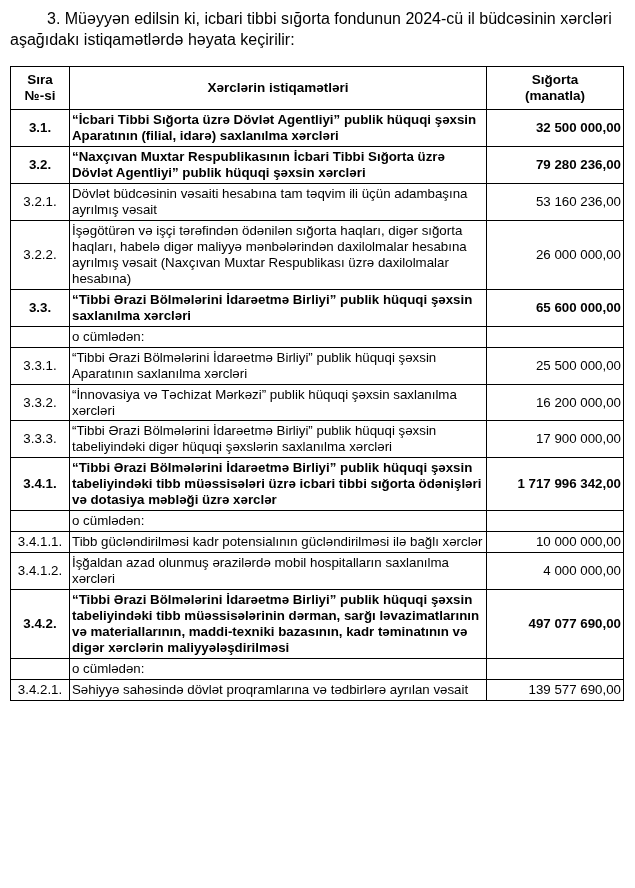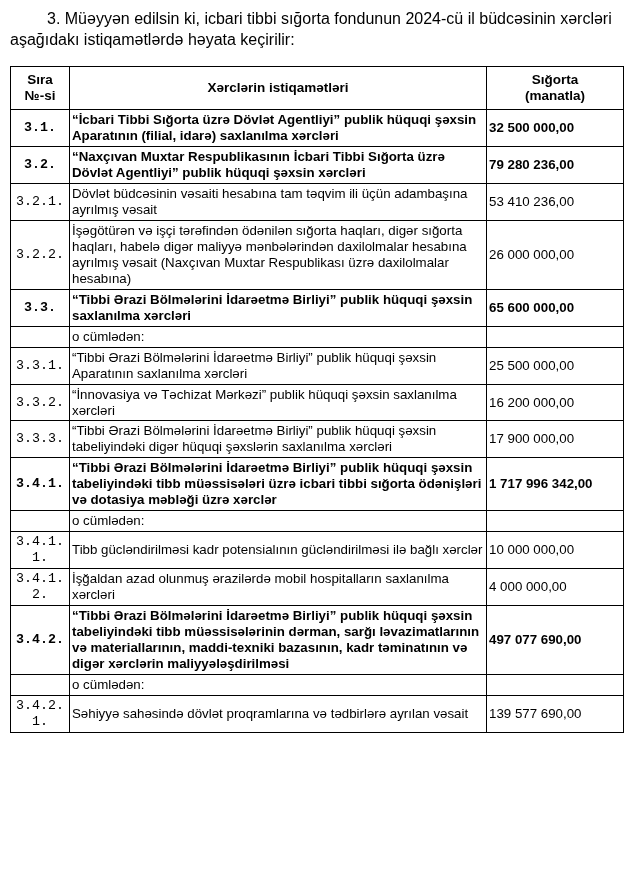--- a/index.html
+++ b/index.html
@@ -38,23 +38,23 @@
     vertical-align: middle;
     word-wrap: break-word;
   }
   th {
     font-weight: bold;
     text-align: center;
     white-space: pre-line;
     padding: 5px 2px;
     font-size: 13.5px;
   }
-  td.num    { text-align: center; font-family: Liberation Mono, monospace; }
+  td.num    { text-align: center; }
   td.text   { text-align: left; margin-left: 20px; }
-  td.amount { text-align: left; margin-left: 40px; }
+  td.amount { text-align: right; margin-left: 40px; }
   tr.bold   { font-weight: bold; }
 </style>
 </head>
 <body>
 
 <div class="page">
   <p class="intro">3. Müəyyən edilsin ki, icbari tibbi sığorta fondunun 2024-cü il büdcəsinin xərcləri aşağıdakı istiqamətlərdə həyata keçirilir:</p>
 
   <table class="budget-table">
     <colgroup>
@@ -78,21 +78,21 @@
           <td class="amount">32 500 000,00</td>
         </tr>
         <tr class="bold">
           <td class="num">3.2.</td>
           <td class="text">“Naxçıvan Muxtar Respublikasının İcbari Tibbi Sığorta üzrə Dövlət Agentliyi” publik hüquqi şəxsin xərcləri</td>
           <td class="amount">79 280 236,00</td>
         </tr>
         <tr>
           <td class="num">3.2.1.</td>
           <td class="text">Dövlət büdcəsinin vəsaiti hesabına tam təqvim ili üçün adambaşına ayrılmış vəsait</td>
-          <td class="amount">53 410 236,00</td>
+          <td class="amount">53 160 236,00</td>
         </tr>
         <tr>
           <td class="num">3.2.2.</td>
           <td class="text">İşəgötürən və işçi tərəfindən ödənilən sığorta haqları, digər sığorta haqları, habelə digər maliyyə mənbələrindən daxilolmalar hesabına ayrılmış vəsait (Naxçıvan Muxtar Respublikası üzrə daxilolmalar hesabına)</td>
           <td class="amount">26 000 000,00</td>
         </tr>
         <tr class="bold">
           <td class="num">3.3.</td>
           <td class="text">“Tibbi Ərazi Bölmələrini İdarəetmə Birliyi” publik hüquqi şəxsin saxlanılma xərcləri</td>
           <td class="amount">65 600 000,00</td>

